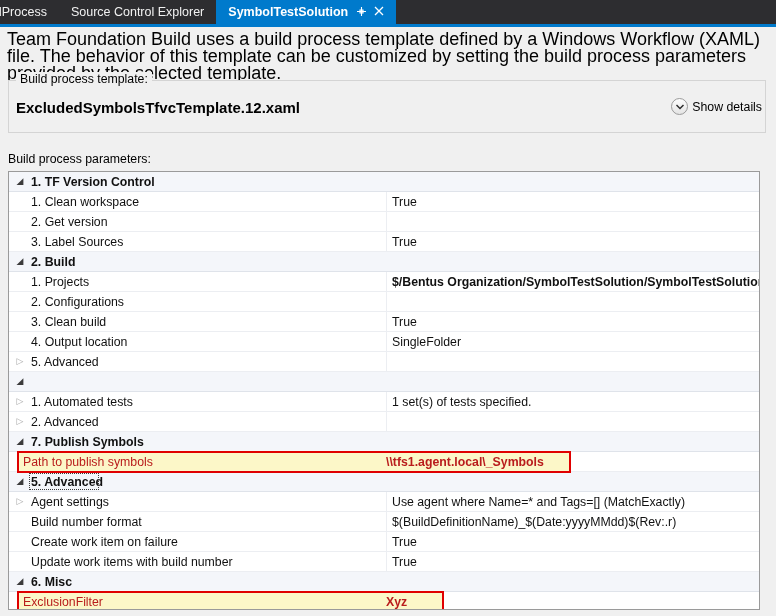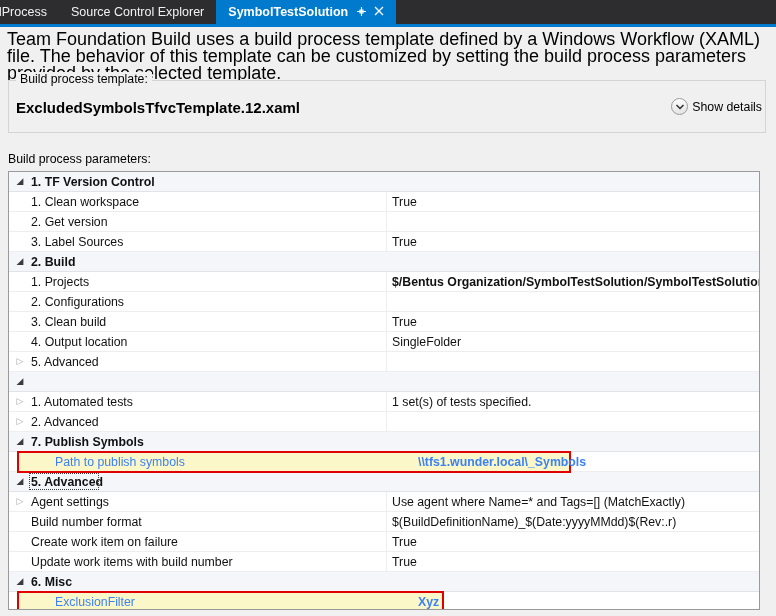--- a/index.html
+++ b/index.html
@@ -200,23 +200,22 @@
   .value-cell.bold { font-weight: bold; }
   .hl-box {
     position: absolute;
     background: #fcf7c8;
     border: 2px solid #e00000;
     box-sizing: border-box;
   }
   .hl-text {
     position: absolute;
     font-size: 12.3px;
-    color: #3b82f6;
+    color: #b91c1c;
     white-space: nowrap;
-    margin-left: 32px;
   }
   .hl-text.bold { font-weight: bold; }
 
   .focus-outline {
     position: absolute;
     border: 1px dotted #3b3b3b;
     box-sizing: border-box;
     pointer-events: none;
   }
 </style>
@@ -397,21 +396,21 @@
         <div class="row">
           <div class="expander blank"></div>
           <div class="name-cell"></div>
           <div class="divider"></div>
           <div class="value-cell bold"></div>
         </div>
       </div>
     <div id="grid-overlays">
         <div class="hl-box" style="left: 8px; top: 279px; width: 554px; height: 22px;"></div>
         <div class="hl-text" style="left: 14px; top: 283px;">Path to publish symbols</div>
-        <div class="hl-text bold" style="left: 377px; top: 283px;">\\tfs1.wunder.local\_Symbols</div>
+        <div class="hl-text bold" style="left: 377px; top: 283px;">\\tfs1.agent.local\_Symbols</div>
         <div class="focus-outline" style="left: 20px; top: 301px; width: 70px; height: 17px;"></div>
         <div class="hl-box" style="left: 8px; top: 419px; width: 427px; height: 22px;"></div>
         <div class="hl-text" style="left: 14px; top: 423px;">ExclusionFilter</div>
         <div class="hl-text bold" style="left: 377px; top: 423px;">Xyz</div>
       </div>
   </div>
 
 </div>
 
 </body></html>

